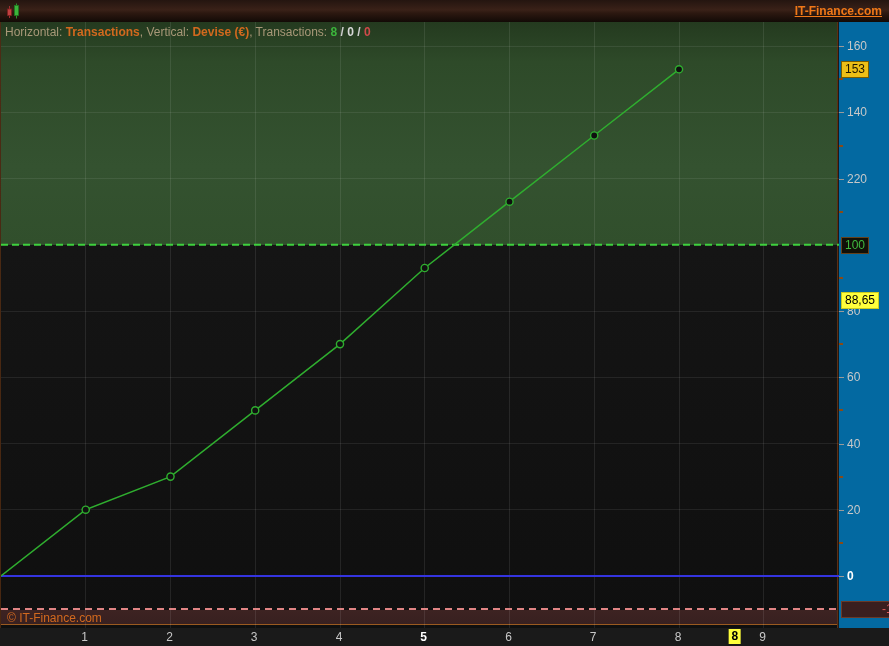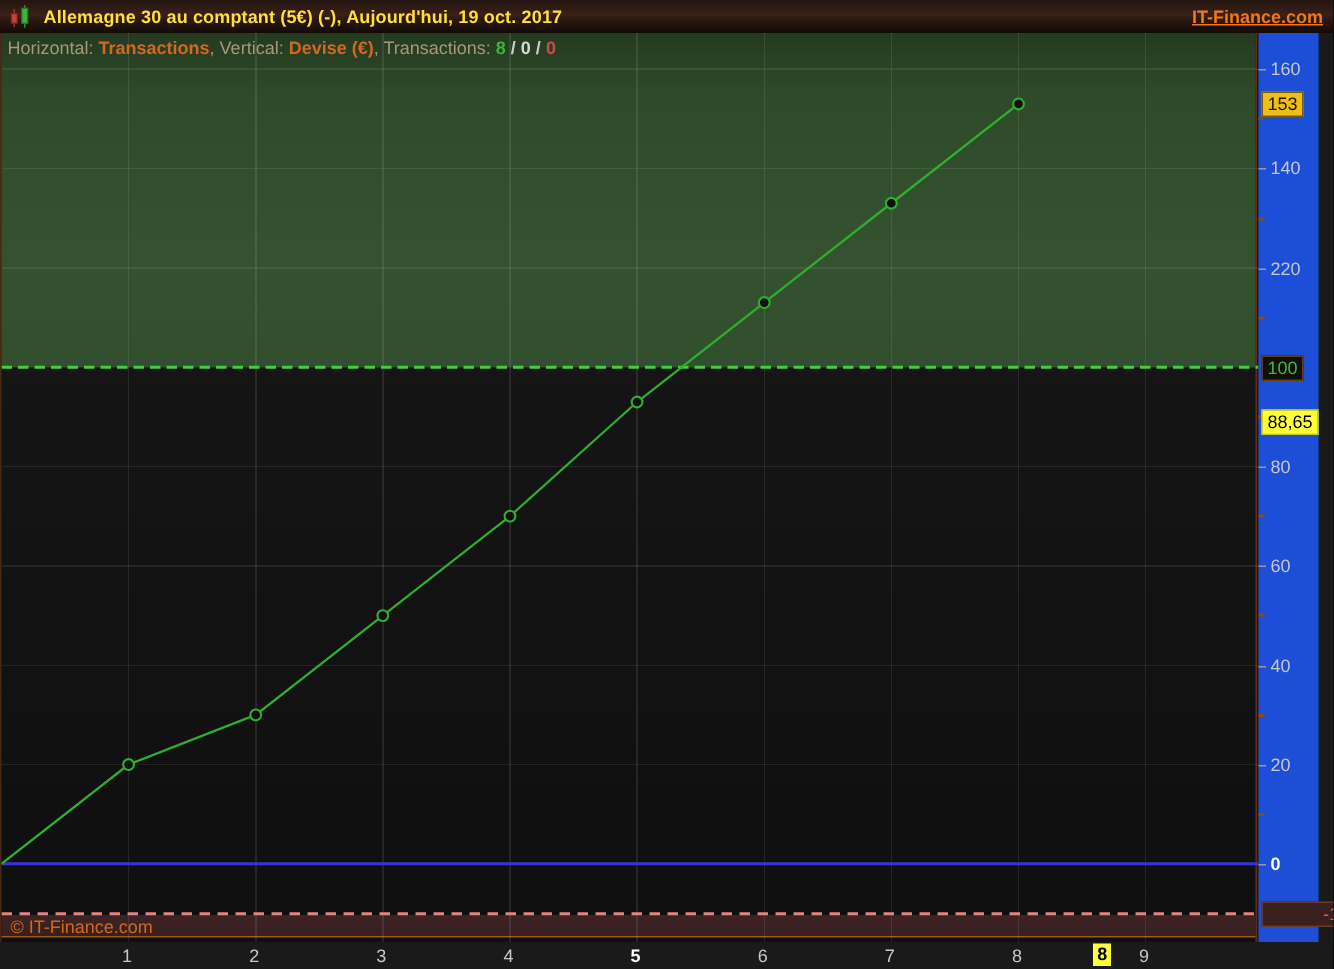--- a/index.html
+++ b/index.html
@@ -40,22 +40,22 @@
   
   #info-bar { position:absolute; left:4px; top:3px; font-size:12px; white-space:pre; }
   .seg-label   { color:#a89878; }
   .seg-value   { color:#d2691e; font-weight:bold; }
   .seg-sep     { color:#cfcfcf; font-weight:bold; }
   .seg-win     { color:#3cb43c; font-weight:bold; }
   .seg-neutral { color:#d8d8d8; font-weight:bold; }
   .seg-loss    { color:#cf4a4a; font-weight:bold; }
   
   #y-axis {
-    position:absolute; left:839px; top:22px; width:40px; height:606px;
-    background:#1d4ed8;
+    position:absolute; left:839px; top:22px; width:50px; height:606px;
+    background:#0369a1;
   }
   .ytick-major { position:absolute; left:0; width:5px; height:1px; background:#9a9a9a; }
   .ytick-minor { position:absolute; left:0; width:4px; height:2px; background:#8a4a15; }
   .ylab {
     position:absolute; left:8px; height:14px; line-height:14px;
     font-size:12px; color:#c8c8c8;
   }
   .ylab.bold { color:#ffffff; font-weight:bold; }
   .ybox { position:absolute; left:2px; font-size:12px; line-height:13px; padding:1px 3px; }
   .box-green { background:#111008; border:1px solid #64411c; color:#3fba3f; }
@@ -85,21 +85,20 @@
 
   <div id="title-bar">
     <span id="candle-icon">
       <svg width="18" height="16" viewBox="0 0 18 16">
         <line x1="4.5" y1="3" x2="4.5" y2="15" stroke="#9c3030" stroke-width="1"></line>
         <rect x="2.5" y="6" width="4" height="6.5" fill="#c24040" stroke="#7a2020" stroke-width="0.8"></rect>
         <line x1="11.5" y1="0.5" x2="11.5" y2="15.5" stroke="#2f8f2f" stroke-width="1"></line>
         <rect x="9.5" y="2.5" width="4" height="10" fill="#3cb43c" stroke="#1f7a1f" stroke-width="0.8"></rect>
       </svg>
     </span>
-    <span id="title-text">Allemagne 30 au comptant (5€) (-), Aujourd'hui, 19 oct. 2017</span>
     <span id="brand">IT-Finance.com</span>
   </div>
 
   <div id="plot">
     <div id="green-zone" style="height: 222.8px;"></div>
     <div id="stop-band" style="top: 588.1px; height: 15px;">
       <span id="watermark">© IT-Finance.com</span>
     </div>
     <svg id="chart-svg" width="838" height="606" viewBox="0 0 838 606">
         <line x1="84.7" x2="84.7" y1="0" y2="606" stroke="rgba(255,255,255,0.09)" stroke-width="1" shape-rendering="crispEdges"></line>
@@ -155,21 +154,21 @@
       <div class="ytick-major" style="top: 355.3px;"></div>
       <div class="ylab" style="top: 348.3px;">60</div>
       <div class="ytick-major" style="top: 421.5px;"></div>
       <div class="ylab" style="top: 414.5px;">40</div>
       <div class="ytick-major" style="top: 487.7px;"></div>
       <div class="ylab" style="top: 480.7px;">20</div>
       <div class="ytick-major" style="top: 553.9px;"></div>
       <div class="ylab bold" style="top: 546.9px;">0</div>
       <div class="ybox box-red" style="top: 579.1px;">-10</div>
       <div class="ybox box-amber" style="top: 39.3px;">153</div>
-      <div class="ybox box-yellow" style="top: 251px;">88,65</div>
+      <div class="ybox box-yellow" style="top: 270px;">88,65</div>
     </div>
   <div id="x-axis">
       <div class="xlab" style="left: 84.7px;">1</div>
       <div class="xlab" style="left: 169.5px;">2</div>
       <div class="xlab" style="left: 254.2px;">3</div>
       <div class="xlab" style="left: 339px;">4</div>
       <div class="xlab bold" style="left: 423.7px;">5</div>
       <div class="xlab" style="left: 508.5px;">6</div>
       <div class="xlab" style="left: 593.2px;">7</div>
       <div class="xlab" style="left: 678px;">8</div>

